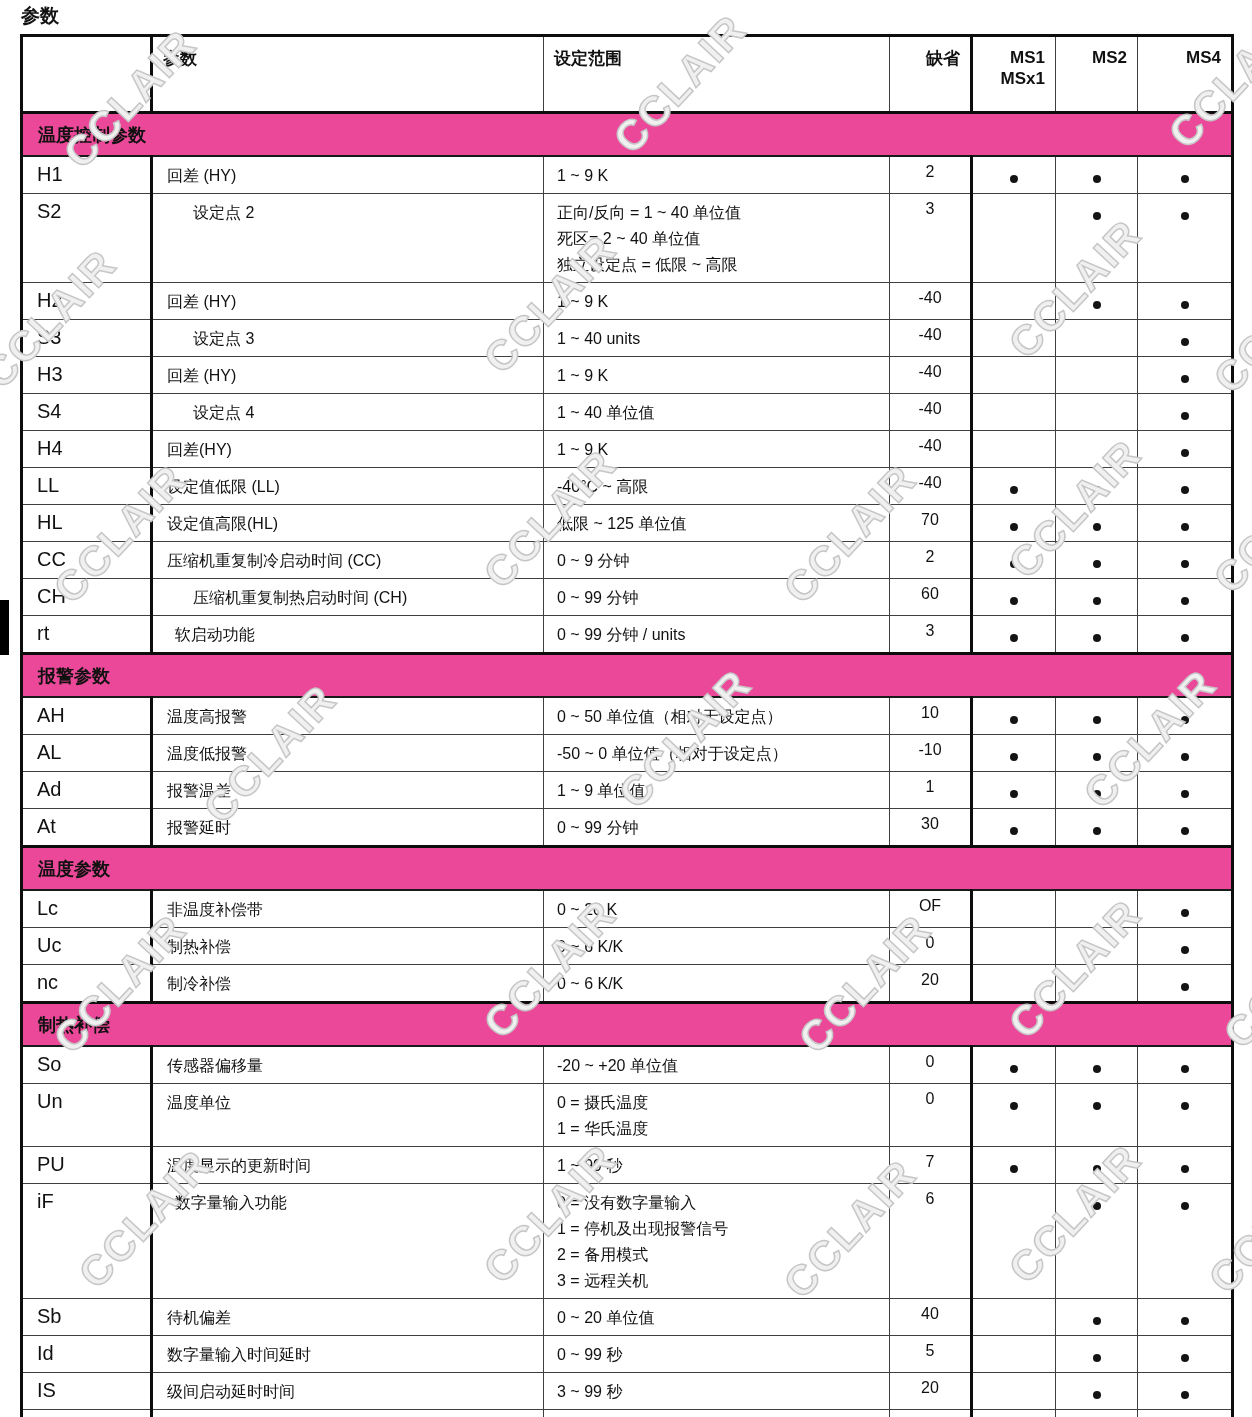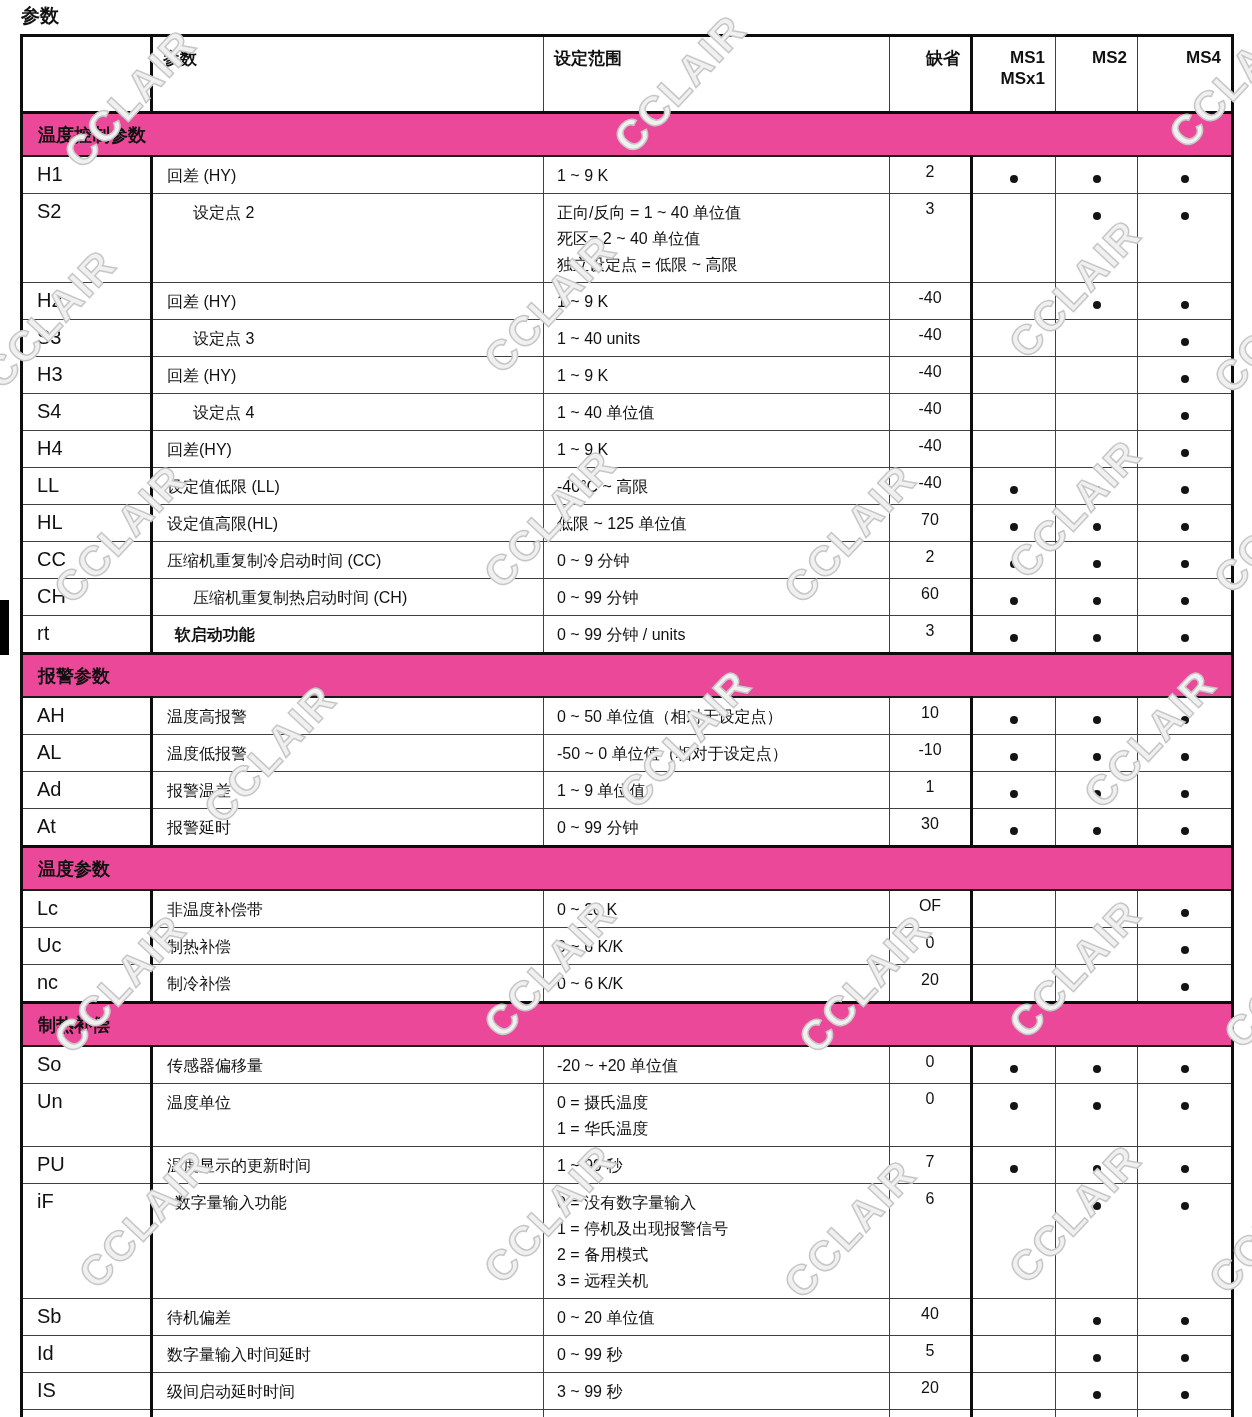--- a/index.html
+++ b/index.html
@@ -207,21 +207,21 @@
             <td class="c-range">
               <div>0 ~ 99 分钟</div>
             </td>
             <td class="c-def">60</td>
             <td class="c-ms"><span class="dot"></span></td>
             <td class="c-ms"><span class="dot"></span></td>
             <td class="c-ms"><span class="dot"></span></td>
           </tr>
           <tr class="param-row">
             <td class="c-code">rt</td>
-            <td class="c-name" style="padding-left: 21.8px; font-weight: bold;">软启动功能</td>
+            <td class="c-name" style="padding-left: 21.8px;">软启动功能</td>
             <td class="c-range">
               <div>0 ~ 99 分钟 / units</div>
             </td>
             <td class="c-def">3</td>
             <td class="c-ms"><span class="dot"></span></td>
             <td class="c-ms"><span class="dot"></span></td>
             <td class="c-ms"><span class="dot"></span></td>
           </tr>
           <tr class="section-row">
             <td colspan="7">报警参数</td>

